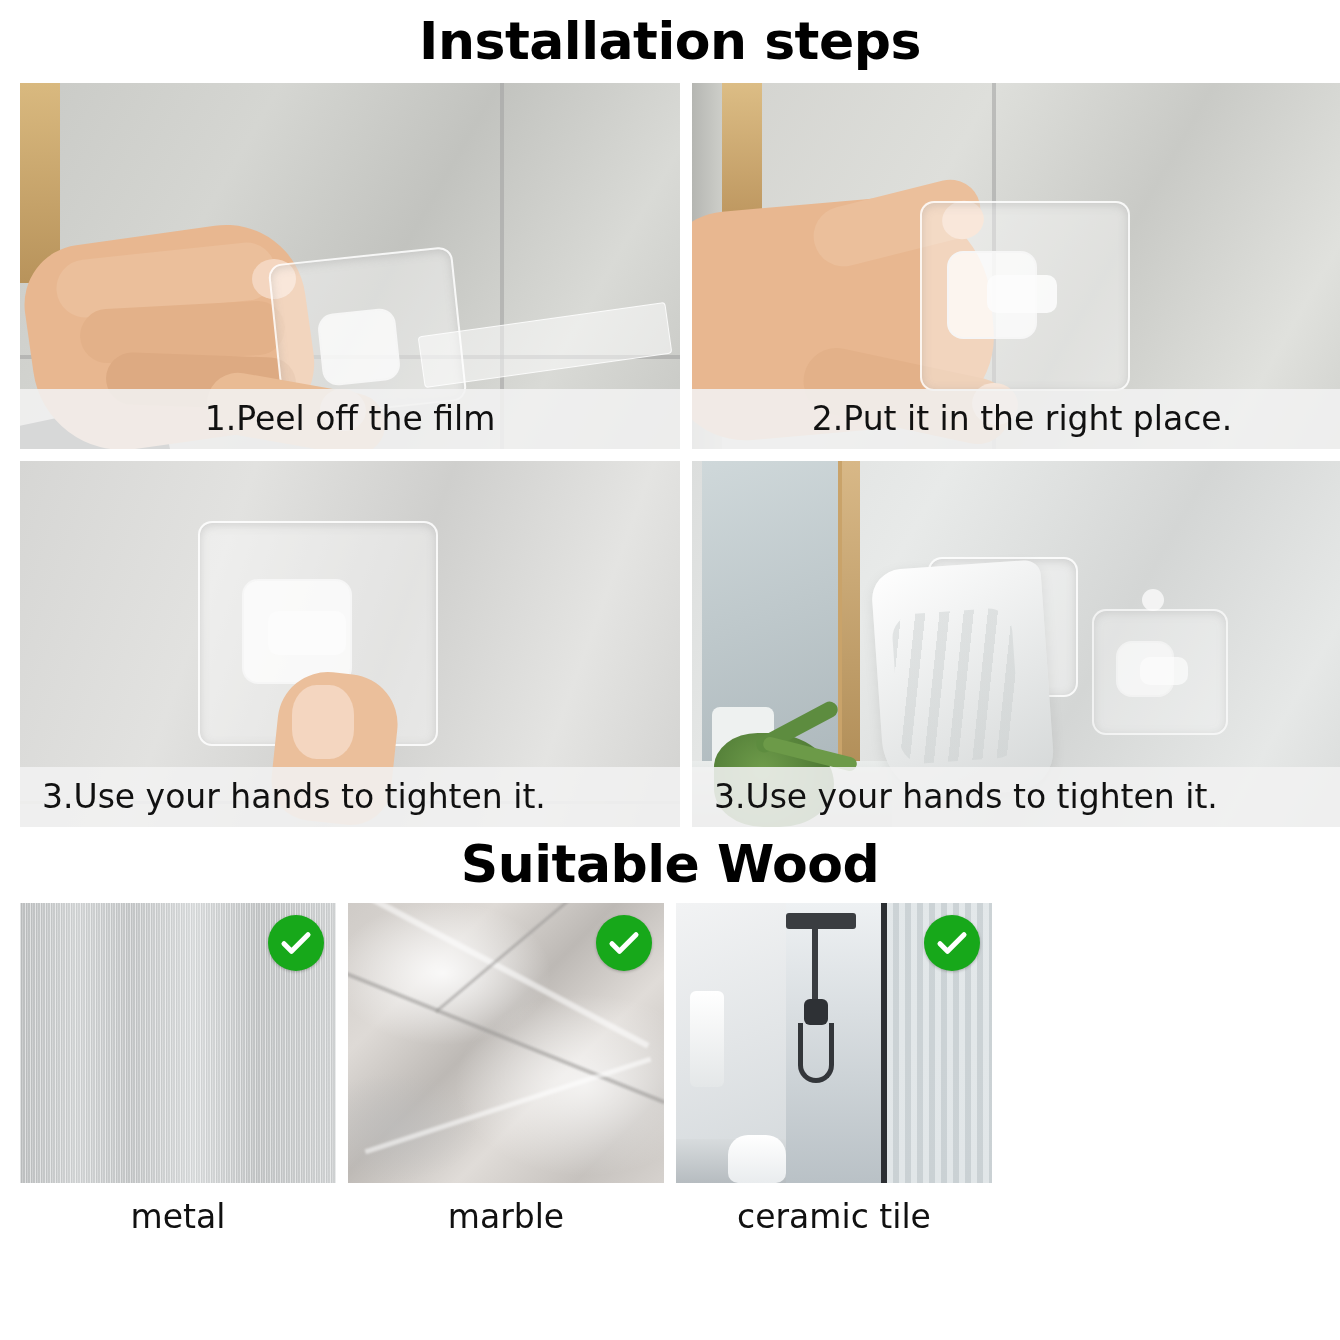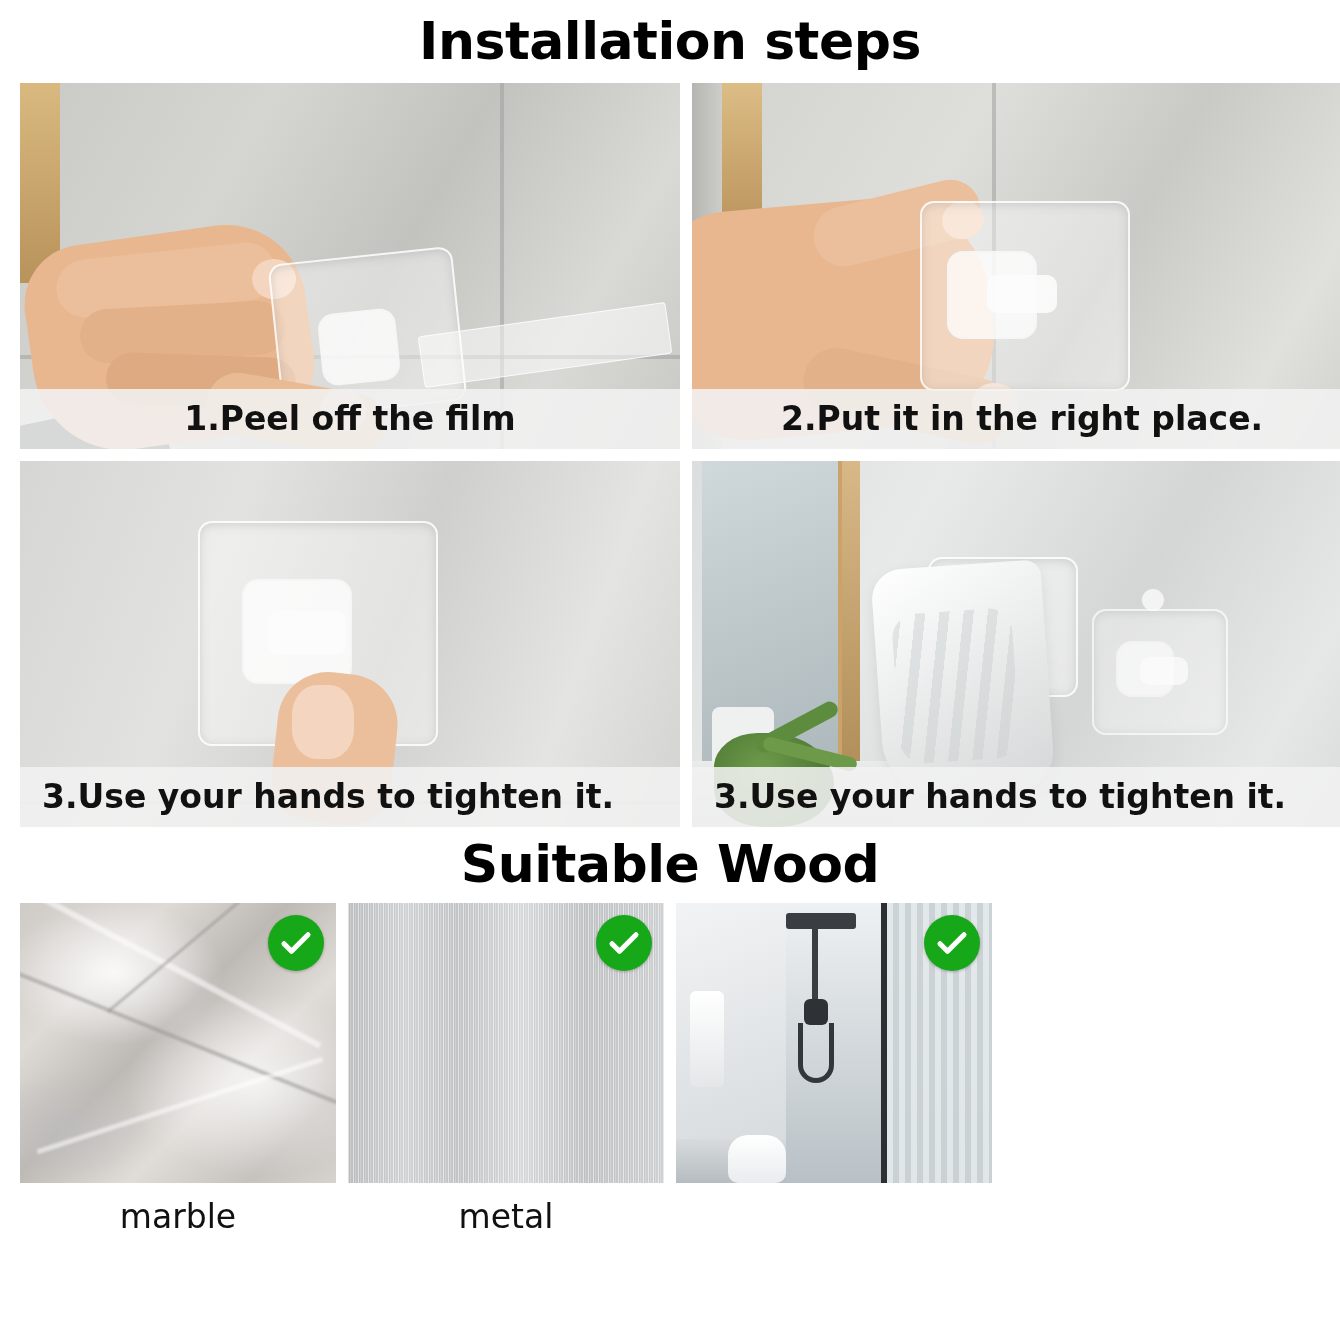--- a/index.html
+++ b/index.html
@@ -38,21 +38,20 @@
   .caption-bar {
     position: absolute;
     left: 0; right: 0; bottom: 0;
     height: 60px;
     background: rgba(241,241,241,0.88);
     display: flex; align-items: center;
     padding-left: 22px;
     font-size: 33px;
     color: #111;
     font-family: "DejaVu Sans", sans-serif;
-    font-weight: bold;
   }
   .caption-bar.center { justify-content: center; padding-left: 0; }
 
   
   .wall-bg { position: absolute; inset: 0; }
   .tile-line { position: absolute; background: rgba(160,160,160,0.55); }
 
   
   .hand {
     position: absolute;
@@ -271,45 +270,45 @@
         <div class="bath-el" style="left:186px;top:104px;width:170px;height:230px;background:linear-gradient(150deg,#ffffff,#e5e7e7 60%,#d4d7d7);border-radius:30px 16px 40px 60px;transform:rotate(-4deg);box-shadow:0 4px 14px rgba(0,0,0,0.08);"></div>
         <div class="bath-el" style="left:204px;top:150px;width:120px;height:150px;background:repeating-linear-gradient(100deg, rgba(200,205,205,0.45) 0 10px, rgba(255,255,255,0) 10px 24px);border-radius:24px;transform:rotate(-4deg);"></div>
       </div>
       <div class="caption-bar">3.Use your hands to tighten it.</div>
     </div>
   </div>
 
   <h2 class="section-title" id="walls-title">Suitable Wood</h2>
 
   <div class="walls-grid">
+
+    <div class="wall-card">
+      <div class="swatch metal">
+        <div class="check">
+          <svg viewBox="0 0 24 24" aria-hidden="true">
+              <path d="M4 12.5l5 5L20 6.5" fill="none" stroke="#ffffff" stroke-width="3.4" stroke-linecap="round" stroke-linejoin="round"></path>
+            </svg>
+        </div>
+      </div>
+      <div class="wall-label">metal</div>
+    </div>
 
     <div class="wall-card">
       <div class="swatch marble">
         <div class="vein" style="left:-20px;top:60px;width:340px;height:6px;transform:rotate(28deg);"></div>
         <div class="vein dark" style="left:-30px;top:130px;width:360px;height:4px;transform:rotate(22deg);"></div>
         <div class="vein" style="left:10px;top:200px;width:300px;height:5px;transform:rotate(-18deg);"></div>
         <div class="vein dark" style="left:60px;top:30px;width:240px;height:3px;transform:rotate(-40deg);"></div>
         <div class="check">
           <svg viewBox="0 0 24 24" aria-hidden="true">
               <path d="M4 12.5l5 5L20 6.5" fill="none" stroke="#ffffff" stroke-width="3.4" stroke-linecap="round" stroke-linejoin="round"></path>
             </svg>
         </div>
       </div>
       <div class="wall-label">marble</div>
-    </div>
-
-    <div class="wall-card">
-      <div class="swatch metal">
-        <div class="check">
-          <svg viewBox="0 0 24 24" aria-hidden="true">
-              <path d="M4 12.5l5 5L20 6.5" fill="none" stroke="#ffffff" stroke-width="3.4" stroke-linecap="round" stroke-linejoin="round"></path>
-            </svg>
-        </div>
-      </div>
-      <div class="wall-label">metal</div>
     </div>
 
 
     <div class="wall-card">
       <div class="swatch bath">
         <div class="bath-el" style="left:0;top:0;width:110px;height:280px;background:linear-gradient(160deg,#f2f3f4,#d3d8db);"></div>
         <div class="bath-el" style="left:110px;top:0;width:95px;height:280px;background:linear-gradient(180deg,#eef1f3,#b9c1c6);"></div>
         <div class="bath-el" style="left:205px;top:0;width:6px;height:280px;background:#2c2f33;"></div>
         <div class="bath-el" style="left:211px;top:0;width:110px;height:280px;background:repeating-linear-gradient(90deg,#e3e8ea 0 6px,#cbd2d5 6px 12px);opacity:.95;"></div>
         <div class="bath-el" style="left:110px;top:10px;width:70px;height:16px;background:#3a3d41;border-radius:3px;"></div>
@@ -318,15 +317,16 @@
         <div class="bath-el" style="left:122px;top:120px;width:36px;height:60px;border:5px solid #33363a;border-top:none;border-radius:0 0 20px 20px;"></div>
         <div class="bath-el" style="left:14px;top:88px;width:34px;height:96px;background:linear-gradient(180deg,#ffffff,#e4e7e8);border-radius:6px;"></div>
         <div class="bath-el" style="left:0;top:236px;width:110px;height:44px;background:linear-gradient(180deg,#d7dbdd,#b6bcc0);"></div>
         <div class="bath-el" style="left:52px;top:232px;width:58px;height:48px;background:linear-gradient(180deg,#ffffff,#e9ecee);border-radius:20px 20px 10px 10px;"></div>
         <div class="check">
           <svg viewBox="0 0 24 24" aria-hidden="true">
               <path d="M4 12.5l5 5L20 6.5" fill="none" stroke="#ffffff" stroke-width="3.4" stroke-linecap="round" stroke-linejoin="round"></path>
             </svg>
         </div>
       </div>
+      <div class="wall-label">ceramic tile</div>
     </div>
   </div>
 </div>
 
 </body></html>

